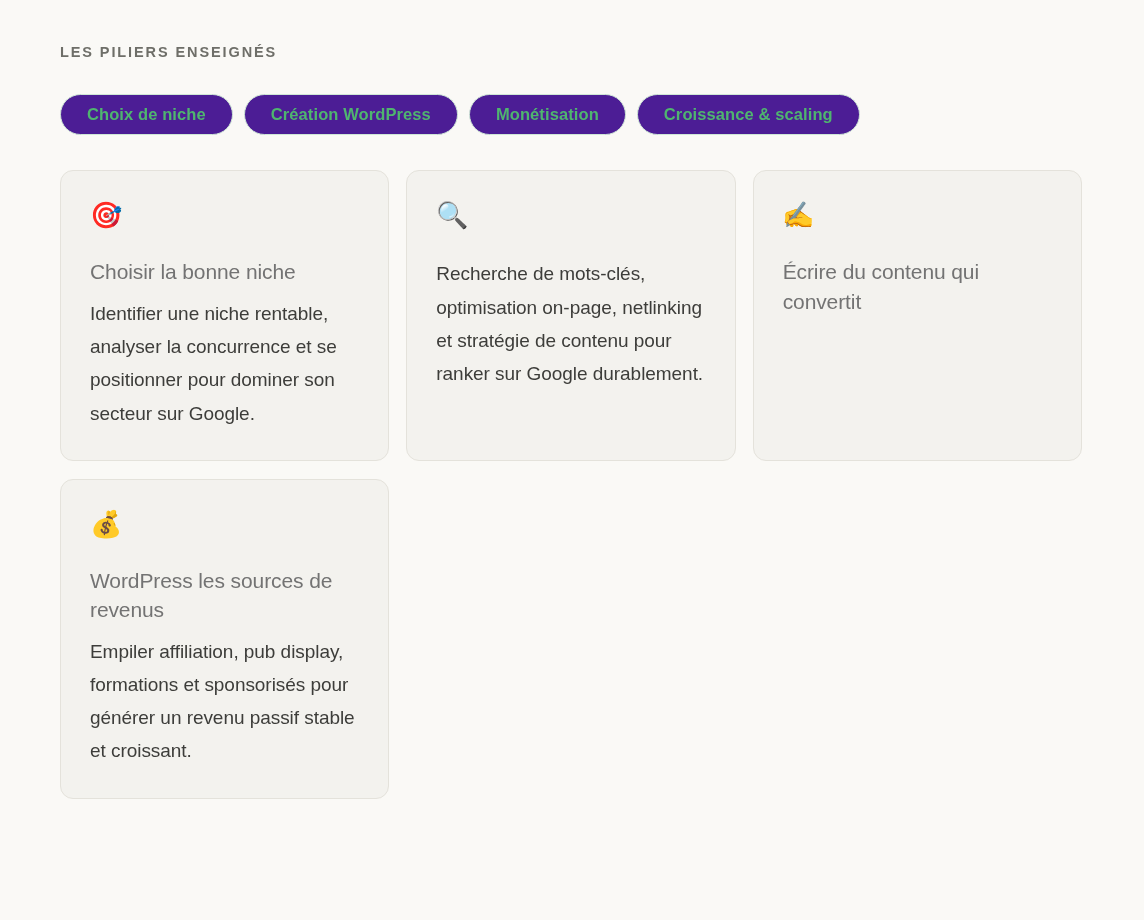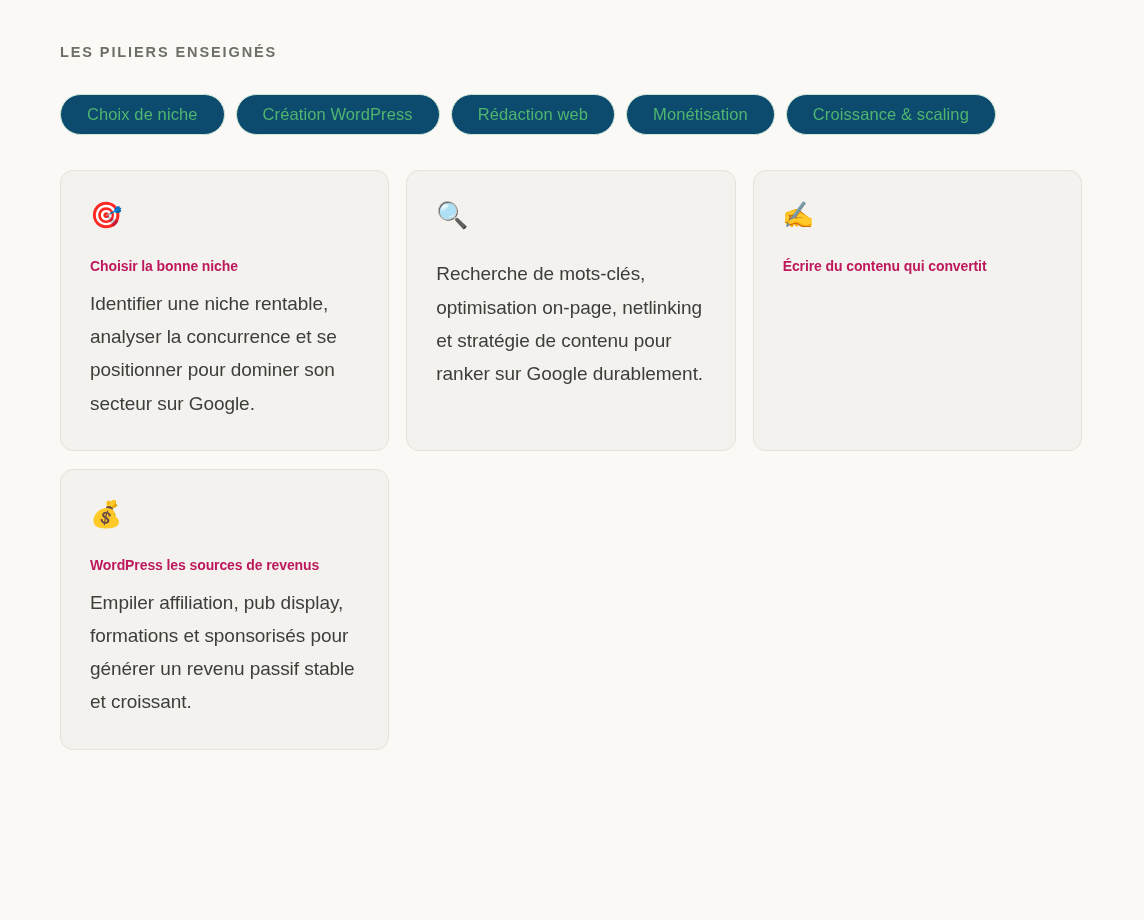--- a/index.html
+++ b/index.html
@@ -37,25 +37,25 @@
     max-width: 1020px;
   }
   .tag {
     box-sizing: border-box;
     display: inline-flex;
     align-items: center;
     justify-content: center;
     height: 41px;
     padding: 0 26px;
     border-radius: 21px;
-    background: #0c4a6e;
+    background: #4c1d95;
     border: 1px solid #cfe7d6;
     color: #4fb56f;
     font-size: 16.5px;
-    font-weight: 400;
+    font-weight: 700;
     letter-spacing: 0.1px;
     white-space: nowrap;
   }
   .card-grid {
     display: grid;
     grid-template-columns: repeat(3, 1fr);
     gap: 18px 17px;
     width: 1022px;
   }
   .card {
@@ -69,23 +69,23 @@
   }
   .card-icon {
     font-size: 26px;
     line-height: 1;
     margin-bottom: 25px;
     height: 30px;
     display: block;
     font-family: "DejaVu Sans", sans-serif;
   }
   .card-title {
-    font-size: 14px;
-    font-weight: 700;
-    color: #be185d;
+    font-size: 21px;
+    font-weight: 400;
+    color: #737373;
     line-height: 1.4;
     margin: 0 0 10px 0;
     letter-spacing: -0.1px;
   }
   .card-desc {
     font-size: 19px;
     color: #3d3d3a;
     line-height: 1.75;
     margin: 0;
     letter-spacing: -0.05px;
@@ -94,21 +94,20 @@
 </head>
 <body>
 
 <div class="page">
 
   <h2 class="section-label">LES PILIERS ENSEIGNÉS</h2>
 
   <div class="tag-row">
       <span class="tag">Choix de niche</span>
       <span class="tag">Création WordPress</span>
-      <span class="tag">Rédaction web</span>
       <span class="tag">Monétisation</span>
       <span class="tag">Croissance &amp; scaling</span>
     </div>
 
   <div class="card-grid">
       <div class="card">
         <span class="card-icon">🎯</span>
         <h3 class="card-title">Choisir la bonne niche</h3>
         <p class="card-desc">Identifier une niche rentable, analyser la concurrence et se positionner pour dominer son secteur sur Google.</p>
       </div>

